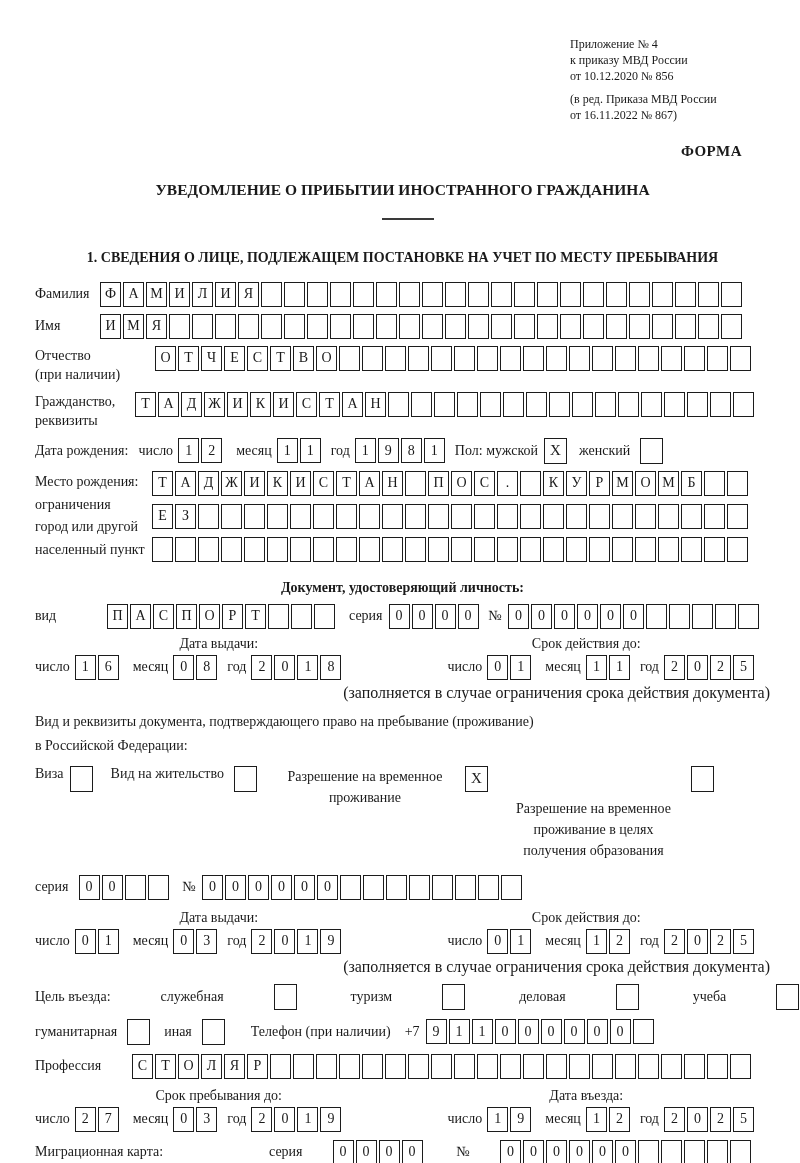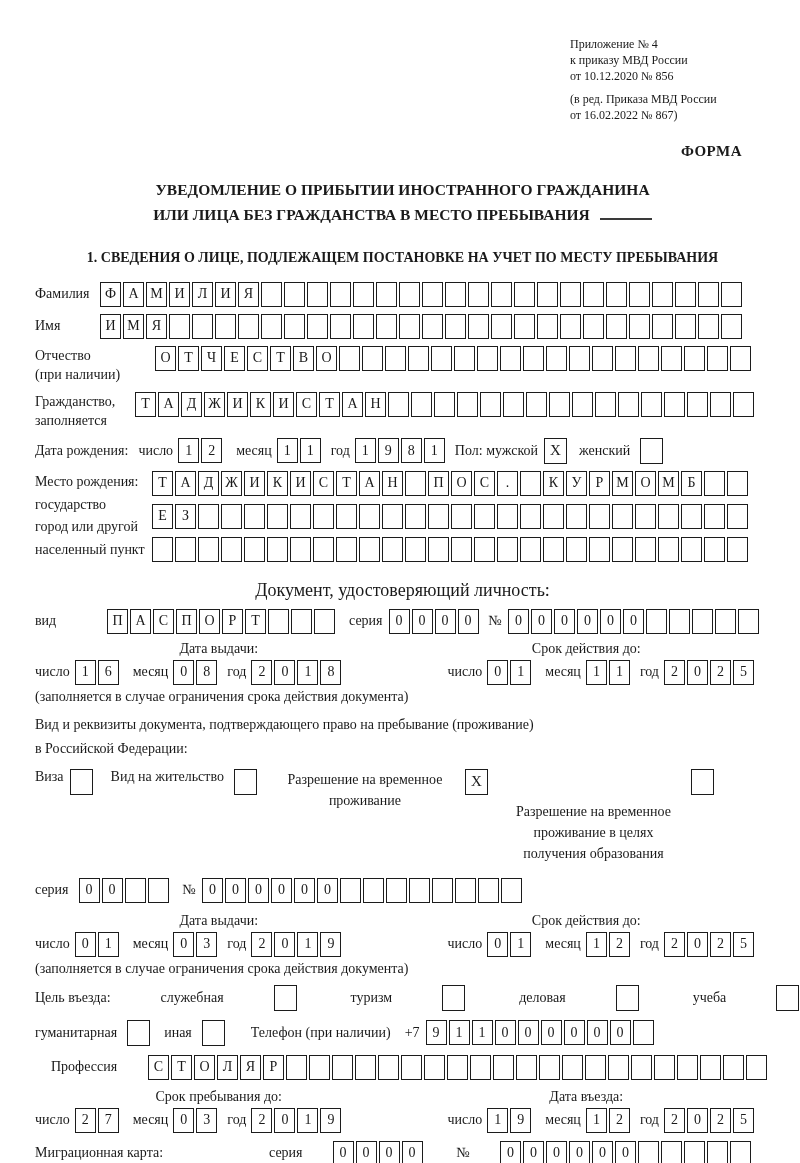--- a/index.html
+++ b/index.html
@@ -31,29 +31,29 @@
     font-size:15px;background:#fff;flex:0 0 auto;
   }
   .lbl{flex:0 0 auto;}
   .w65{width:65px;}
   .lbl2{width:120px;line-height:1.4;flex:0 0 auto;}
   .lbl-cit{width:100px;line-height:1.4;flex:0 0 auto;}
   .colrow{display:flex;align-items:flex-start;margin-bottom:7px;}
   .pb-labels{width:117px;line-height:1.62;flex:0 0 auto;}
   .rep-labels{width:107px;line-height:1.55;flex:0 0 auto;}
   .boxcol .cells{display:flex;margin-bottom:8px;}
-  .doc-heading{text-align:center;font-weight:normal;font-size:18px;margin:10px 0 8px 0;}
+  .doc-heading{text-align:center;font-weight:bold;font-size:14px;margin:10px 0 8px 0;}
   .dlabels{display:flex;margin-bottom:3px;margin-top:4px;}
   .dlabels span{width:50%;text-align:center;}
   .dates{display:flex;align-items:center;margin-bottom:4px;}
   .dgroup{display:flex;align-items:center;}
   .dgroup.right{margin-left:auto;margin-right:14px;}
   .dlbl{margin:0 5px 0 0;}
   .dlbl.mid{margin-left:12px;}
-  .note-right{text-align:left;font-size:14px;margin-bottom:8px;}
+  .note-right{text-align:right;font-size:16px;margin-bottom:8px;}
   .intro{line-height:1.7;margin-top:4px;}
   .options{display:flex;align-items:flex-start;margin-top:8px;margin-bottom:14px;}
   .opt-text{display:inline-block;}
   .opt-center{text-align:center;line-height:1.5;}
   .w170{width:180px;}
   .w175{width:175px;margin-top:32px;}
   .mr6{margin-right:6px;} .mr10{margin-right:10px;} .mr14{margin-right:14px;} .mr18{margin-right:18px;}
   .ml8{margin-left:8px;} .ml12{margin-left:12px;}
   .purpose-row{display:flex;align-items:center;margin-bottom:9px;flex-wrap:nowrap;}
   .phone-prefix{margin:0 6px 0 14px;}
@@ -61,28 +61,28 @@
 </head>
 <body>
 
 <div class="page">
 
   <div class="appendix">
     <div>Приложение № 4</div>
     <div>к приказу МВД России</div>
     <div>от 10.12.2020 № 856</div>
     <div class="amend">(в ред. Приказа МВД России</div>
-    <div>от 16.02.2022 № 867)</div>
+    <div>от 16.11.2022 № 867)</div>
   </div>
 
   <div class="forma">ФОРМА</div>
 
   <div class="title">
     <div>УВЕДОМЛЕНИЕ О ПРИБЫТИИ ИНОСТРАННОГО ГРАЖДАНИНА</div>
-    <div><span>ИЛИ ЛИЦА БЕЗ ГРАЖДАНСТВА В МЕСТО ПРЕБЫВАНИЯ</span><span class="blank-line"></span></div>
+    <div><span class="blank-line"></span></div>
   </div>
 
   <div class="sec-heading">1. СВЕДЕНИЯ О ЛИЦЕ, ПОДЛЕЖАЩЕМ ПОСТАНОВКЕ НА УЧЕТ ПО МЕСТУ ПРЕБЫВАНИЯ</div>
 
   <div class="row">
     <span class="lbl w65">Фамилия</span>
     <span class="cells">
         <span class="cell">Ф</span>
         <span class="cell">А</span>
         <span class="cell">М</span>
@@ -179,21 +179,21 @@
         <span class="cell"></span>
         <span class="cell"></span>
         <span class="cell"></span>
         <span class="cell"></span>
       </span>
   </div>
 
   <div class="colrow">
     <div class="lbl-cit">
       <div>Гражданство,</div>
-      <div>заполняется</div>
+      <div>реквизиты</div>
     </div>
     <span class="cells">
         <span class="cell">Т</span>
         <span class="cell">А</span>
         <span class="cell">Д</span>
         <span class="cell">Ж</span>
         <span class="cell">И</span>
         <span class="cell">К</span>
         <span class="cell">И</span>
         <span class="cell">С</span>
@@ -240,21 +240,21 @@
       </span>
     <span class="lbl ml8 mr6">Пол: мужской</span>
     <span class="checkbox">X</span>
     <span class="lbl ml12 mr10">женский</span>
     <span class="checkbox"></span>
   </div>
 
   <div class="colrow" style="margin-top:4px;margin-bottom:0;">
     <div class="pb-labels">
       <div>Место рождения:</div>
-      <div>государство</div>
+      <div>ограничения</div>
       <div>город или другой</div>
       <div>населенный пункт</div>
     </div>
     <div class="boxcol">
       <div class="cells">
           <span class="cell">Т</span>
           <span class="cell">А</span>
           <span class="cell">Д</span>
           <span class="cell">Ж</span>
           <span class="cell">И</span>
@@ -545,21 +545,21 @@
         <span class="cell">0</span>
         <span class="cell">0</span>
         <span class="cell">0</span>
         <span class="cell">0</span>
         <span class="cell">0</span>
         <span class="cell">0</span>
         <span class="cell"></span>
       </span>
   </div>
 
-  <div class="row" style="margin-bottom:9px;margin-left:16px;">
+  <div class="row" style="margin-bottom:9px;">
     <span class="lbl" style="width:97px;">Профессия</span>
     <span class="cells">
         <span class="cell">С</span>
         <span class="cell">Т</span>
         <span class="cell">О</span>
         <span class="cell">Л</span>
         <span class="cell">Я</span>
         <span class="cell">Р</span>
         <span class="cell"></span>
         <span class="cell"></span>

